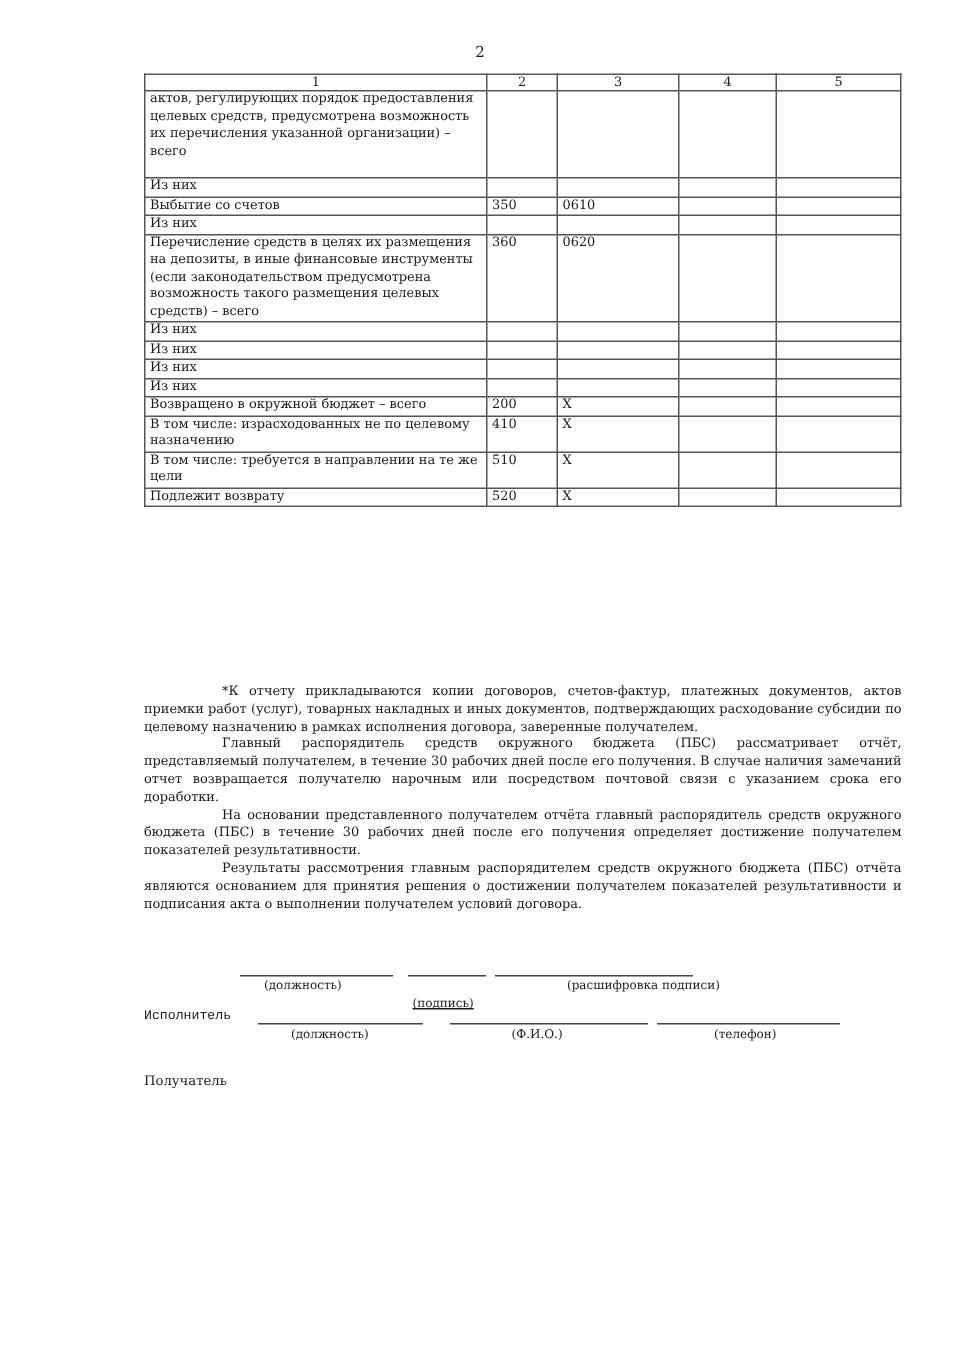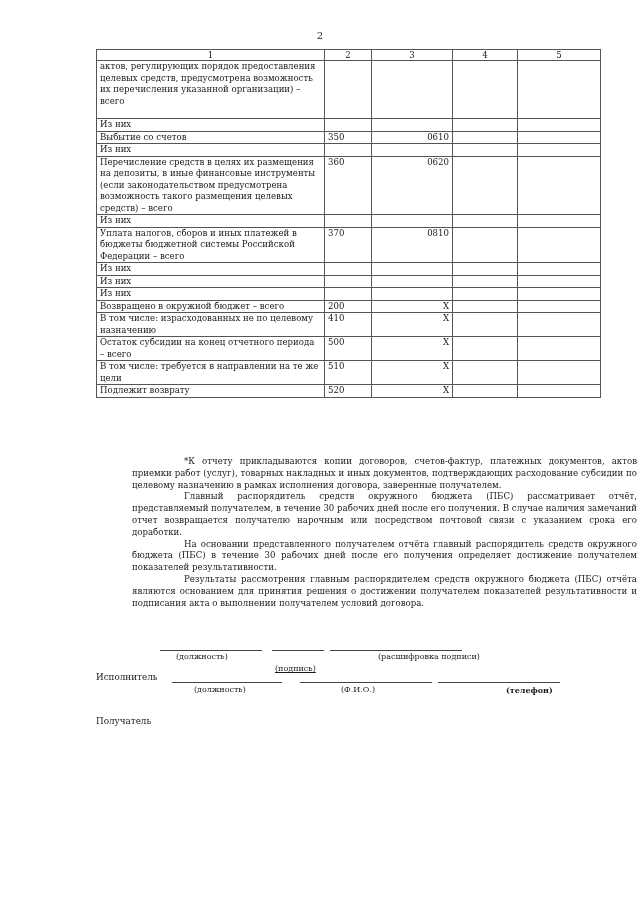--- a/index.html
+++ b/index.html
@@ -5,24 +5,24 @@
   html, body { margin:0; padding:0; background:#ffffff; }
   body { width:640px; height:905px; position:relative; overflow:hidden;
          font-family:"DejaVu Serif","Liberation Serif",serif; color:#1a1a1a; }
   .page-num { position:absolute; left:0; width:640px; top:30px; text-align:center; font-size:10px; }
   table.report { position:absolute; left:96px; top:49px; border-collapse:collapse;
                  font-size:8.6px; line-height:11.5px; table-layout:fixed; }
   table.report td { border:1px solid #555; padding:0 3px; vertical-align:top; }
   table.report tr.hdr td { text-align:center; height:10px; line-height:10px; }
   td.c1 { width:221px; }
   td.c2 { width:40px; text-align:left; }
-  td.c3 { width:74px; text-align:right; }
+  td.c3 { width:74px; text-align:left; }
   td.c4 { width:58px; }
   td.c5 { width:76px; }
-  .notes { position:absolute; left:96px; top:456px; width:505px; font-size:8.6px; line-height:11.8px;margin-left:36px; }
+  .notes { position:absolute; left:96px; top:456px; width:505px; font-size:8.6px; line-height:11.8px; }
   .notes p { margin:0; text-align:justify; text-indent:52px; }
   .sig { position:absolute; font-size:8.8px; }
   .line { position:absolute; border-bottom:1px solid #444; height:0; }
   .cap { position:absolute; font-size:8px; }
 </style>
 </head>
 <body>
 
 <div class="page-num">2</div>
 
@@ -71,27 +71,20 @@
     <td class="c5"></td>
   </tr>
   <tr>
     <td class="c1">Из них</td>
     <td class="c2"></td>
     <td class="c3"></td>
     <td class="c4"></td>
     <td class="c5"></td>
   </tr>
   <tr>
-    <td class="c1">Уплата налогов, сборов и иных платежей в бюджеты бюджетной системы Российской Федерации – всего</td>
-    <td class="c2">370</td>
-    <td class="c3">0810</td>
-    <td class="c4"></td>
-    <td class="c5"></td>
-  </tr>
-  <tr>
     <td class="c1">Из них</td>
     <td class="c2"></td>
     <td class="c3"></td>
     <td class="c4"></td>
     <td class="c5"></td>
   </tr>
   <tr>
     <td class="c1">Из них</td>
     <td class="c2"></td>
     <td class="c3"></td>
@@ -108,27 +101,20 @@
   <tr>
     <td class="c1">Возвращено в окружной бюджет – всего</td>
     <td class="c2">200</td>
     <td class="c3">X</td>
     <td class="c4"></td>
     <td class="c5"></td>
   </tr>
   <tr>
     <td class="c1">В том числе: израсходованных не по целевому назначению</td>
     <td class="c2">410</td>
-    <td class="c3">X</td>
-    <td class="c4"></td>
-    <td class="c5"></td>
-  </tr>
-  <tr>
-    <td class="c1">Остаток субсидии на конец отчетного периода – всего</td>
-    <td class="c2">500</td>
     <td class="c3">X</td>
     <td class="c4"></td>
     <td class="c5"></td>
   </tr>
   <tr>
     <td class="c1">В том числе: требуется в направлении на те же цели</td>
     <td class="c2">510</td>
     <td class="c3">X</td>
     <td class="c4"></td>
     <td class="c5"></td>
@@ -151,19 +137,19 @@
 </div>
 
 <div class="sig" style="left:96px; top:674px;margin-top:42px;">Получатель</div>
 <div class="line" style="left:160px; top:650px; width:102px;"></div>
 <div class="line" style="left:272px; top:650px; width:52px;"></div>
 <div class="line" style="left:330px; top:650px; width:132px;"></div>
 <div class="cap" style="left:176px; top:652px;">(должность)</div>
 <div class="cap" style="left:275px; top:664px;text-decoration:underline;">(подпись)</div>
 <div class="cap" style="left:338px; top:652px;padding-left:40px;">(расшифровка подписи)</div>
 
-<div class="sig" style="left:96px; top:672px;">Исполнитель</div>
+<div class="sig" style="left:96px; top:672px;font-family:Liberation Mono, monospace;">Исполнитель</div>
 <div class="line" style="left:172px; top:682px; width:110px;"></div>
 <div class="line" style="left:300px; top:682px; width:132px;"></div>
 <div class="line" style="left:438px; top:682px; width:122px;"></div>
 <div class="cap" style="left:194px; top:685px;">(должность)</div>
 <div class="cap" style="left:341px; top:685px;">(Ф.И.О.)</div>
-<div class="cap" style="left:506px; top:685px;font-weight:bold;">(телефон)</div>
+<div class="cap" style="left:476px; top:685px;">(телефон)</div>
 
 </body></html>

